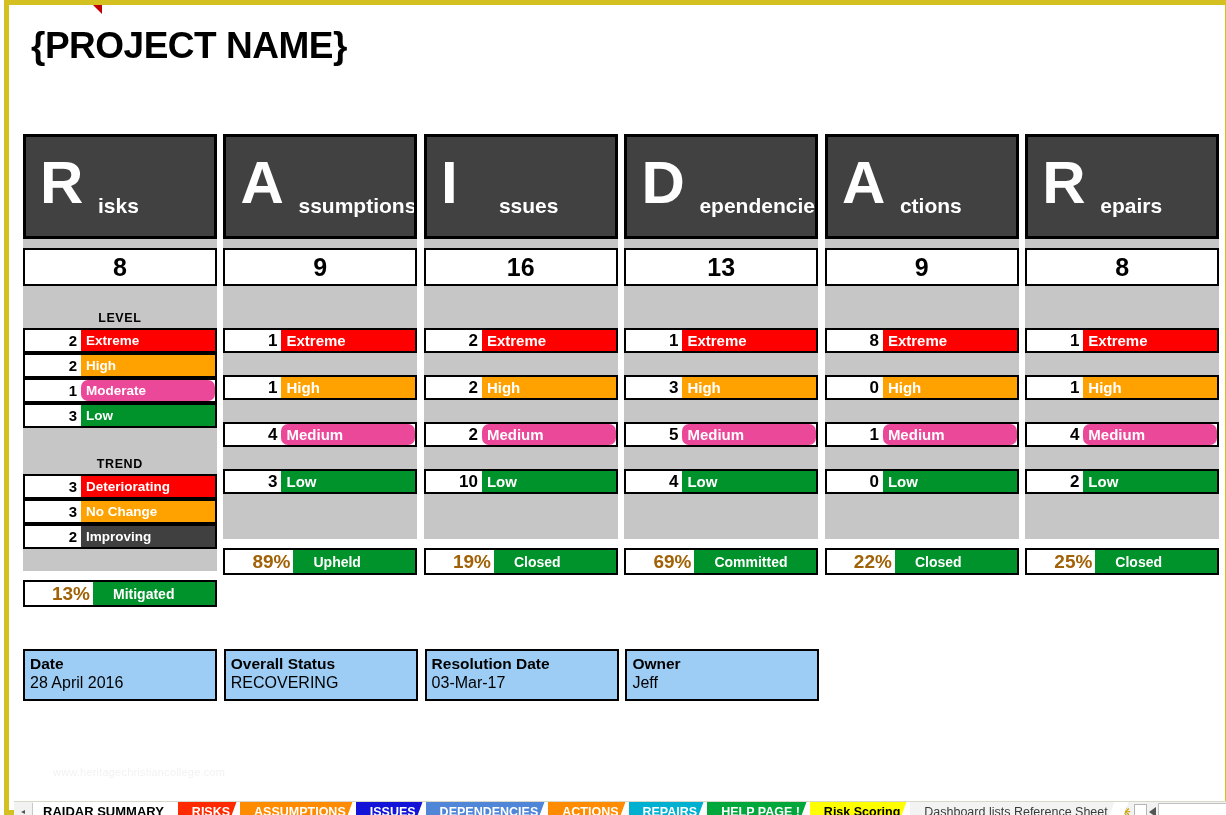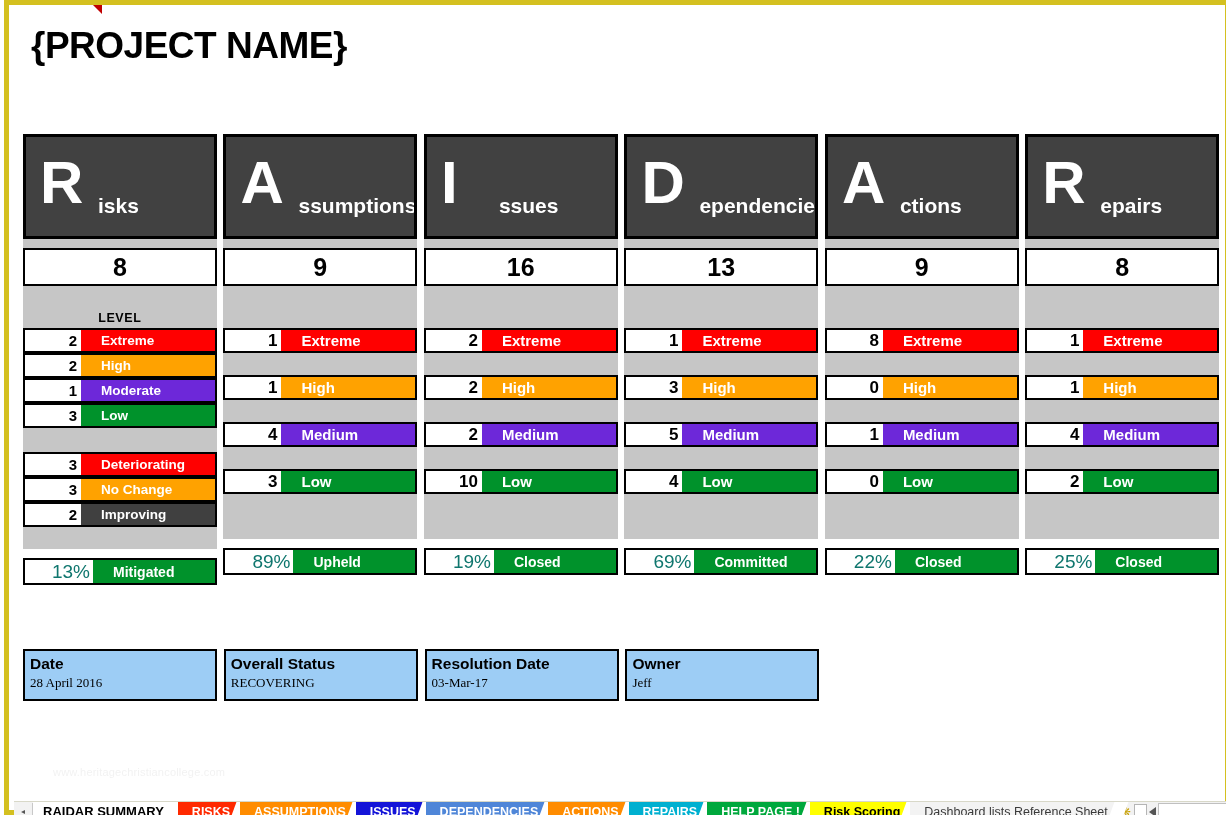--- a/index.html
+++ b/index.html
@@ -84,62 +84,62 @@
     display:flex;background:#ffffff;
   }
   .bar .num{
     width:56px;flex:none;background:#ffffff;color:#000000;
     font-size:17px;font-weight:bold;
     display:flex;align-items:center;justify-content:flex-end;
     padding-right:4px;box-sizing:border-box;
   }
   .bar .lab{
     flex:1;display:flex;align-items:center;
-    padding-left:20px;box-sizing:border-box;
+    padding-left:5px;box-sizing:border-box;
     font-size:15px;font-weight:bold;color:#ffffff;
     white-space:nowrap;overflow:hidden;
   }
   .bar.small .num{font-size:15px;}
   .bar.small .lab{font-size:13.5px;}
 
   .c-extreme{background:#ff0000;}
   .c-high{background:#ffa200;}
-  .c-moderate,.c-medium{background:#6d28d9;}
+  .c-moderate,.c-medium{background:#ec4899;border-radius:7px;}
   .c-low{background:#00922b;}
   .c-deteriorating{background:#ff0000;}
   .c-nochange{background:#ffa200;text-align:right;}
   .c-improving{background:#404040;}
 
   
   .pctbar{
     height:27px;border:2px solid #000000;box-sizing:border-box;display:flex;background:#fff;
   }
   .pctbar .num{
-    width:68px;flex:none;background:#ffffff;color:#0f766e;
-    font-size:19px;font-weight:normal;
+    width:68px;flex:none;background:#ffffff;color:#a16207;
+    font-size:19px;font-weight:bold;
     display:flex;align-items:center;justify-content:flex-end;padding-right:3px;box-sizing:border-box;
   }
   .pctbar .lab{
     flex:1;background:#00922b;display:flex;align-items:center;padding-left:20px;
     font-size:14px;font-weight:bold;color:#ffffff;white-space:nowrap;overflow:hidden;
     box-sizing:border-box;
   }
 
   
   .infos{
     position:absolute;left:14px;top:644px;width:1196px;height:52px;display:flex;
   }
   .info{
     width:194px;margin-right:6.8px;height:52px;
     background:#9dcdf5;border:2px solid #000000;box-sizing:border-box;
     padding:3px 8px 0 5px;
   }
   .info:last-child{margin-right:0;}
   .info .k{font-size:15.5px;font-weight:bold;color:#000;line-height:19px;white-space:nowrap;}
-  .info .v{font-size:13px;color:#000;line-height:20px;white-space:nowrap;font-family:Liberation Serif, serif;}
+  .info .v{font-size:16px;color:#000;line-height:20px;white-space:nowrap;}
 
   
   .watermark{
     position:absolute;left:44px;top:761px;
     font-size:11px;color:#f2f2f2;letter-spacing:0.2px;white-space:nowrap;
   }
 
   
   .tabbar{
     position:absolute;left:5px;top:796px;width:1216px;height:19px;
@@ -212,20 +212,21 @@
           </div>
           <div class="bar small">
             <span class="num">1</span>
             <span class="lab c-moderate">Moderate</span>
           </div>
           <div class="bar small">
             <span class="num">3</span>
             <span class="lab c-low">Low</span>
           </div>
           <div class="gap" style="height:24px"></div>
+          <div class="seclabel" style="height:22px">TREND</div>
           <div class="bar small">
             <span class="num">3</span>
             <span class="lab c-deteriorating">Deteriorating</span>
           </div>
           <div class="bar small">
             <span class="num">3</span>
             <span class="lab c-nochange">No Change</span>
           </div>
           <div class="bar small">
             <span class="num">2</span>

